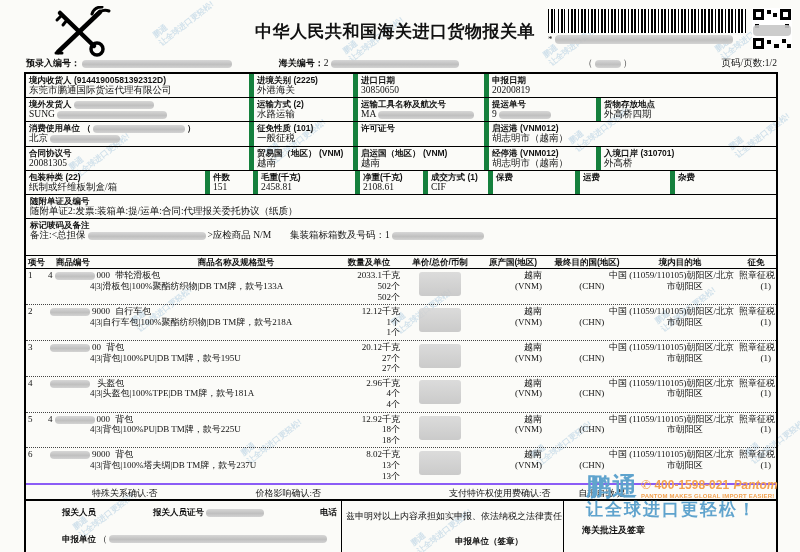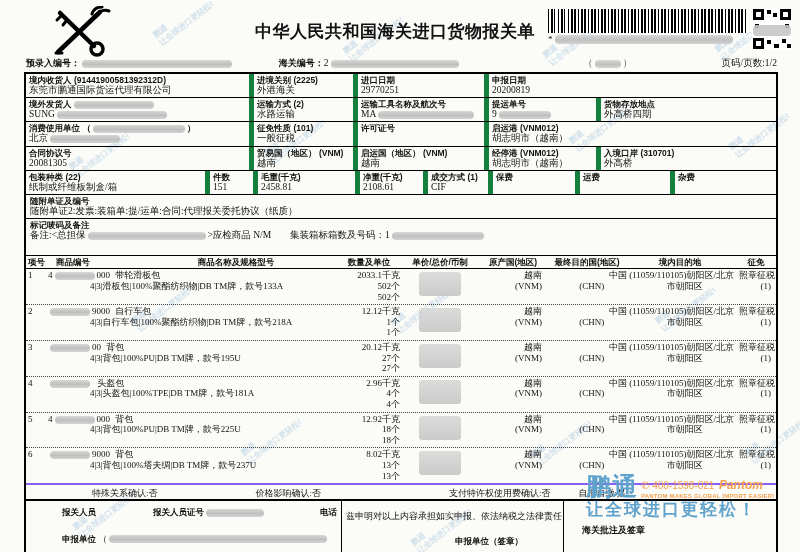--- a/index.html
+++ b/index.html
@@ -67,21 +67,21 @@
   .statement{padding-top:4px;white-space:nowrap;}
   .signline{margin-top:14px;text-align:right;padding-right:36px;}
   .cnote{font-family:"Liberation Sans","DejaVu Sans",sans-serif;font-weight:bold;font-size:9px;
          padding-top:18px;padding-left:14px;}
   
   .logo{position:absolute;left:586px;top:474px;width:204px;z-index:5;line-height:1;
         font-family:"Liberation Sans","DejaVu Sans",sans-serif;}
   .logo-row1{display:flex;align-items:flex-start;gap:3px;}
   .logo-cn{color:#5fa3cd;font-size:25px;font-weight:bold;letter-spacing:1px;}
   .logo-right{padding-top:2px;}
-  .logo-phone{color:#f3a14e;font-size:10px;font-weight:normal;}
+  .logo-phone{color:#f3a14e;font-size:12px;font-weight:bold;}
   .logo-en{color:#f3a14e;font-size:12px;font-weight:bold;font-style:italic;}
   .logo-tag-en{display:block;color:#f3a14e;font-size:6px;font-weight:bold;margin-top:1px;letter-spacing:.2px;}
   .logo-tag-cn{color:#5fa3cd;font-size:17px;font-weight:bold;letter-spacing:2px;margin-top:2px;white-space:nowrap;}
 </style>
 </head>
 <body>
 
 <div class="sheet">
 
   <div id="wm-layer">
@@ -213,21 +213,21 @@
       <div class="cell">
         <div class="lab"><span>境内收货人</span> <span>(91441900581392312D)</span></div>
         <div class="val">东莞市鹏通国际货运代理有限公司</div>
       </div>
       <div class="cell">
         <div class="lab"><span>进境关别</span> <span>(2225)</span></div>
         <div class="val">外港海关</div>
       </div>
       <div class="cell">
         <div class="lab">进口日期</div>
-        <div class="val">29770251</div>
+        <div class="val">30850650</div>
       </div>
       <div class="cell">
         <div class="lab">申报日期</div>
         <div class="val">20200819</div>
       </div>
     </div>
 
     <div class="row cols5">
       <div class="cell">
         <div class="lab"><span>境外发货人</span><span class="blur" style="width:80px"></span></div>

